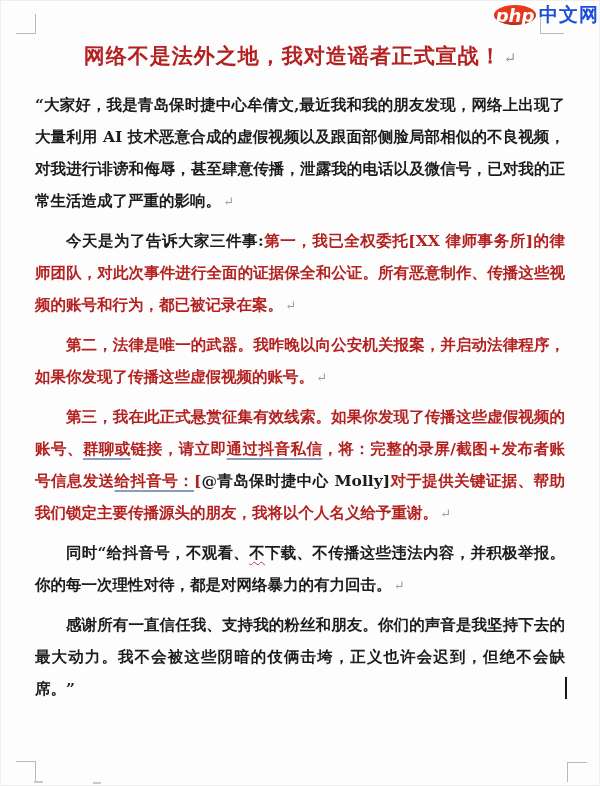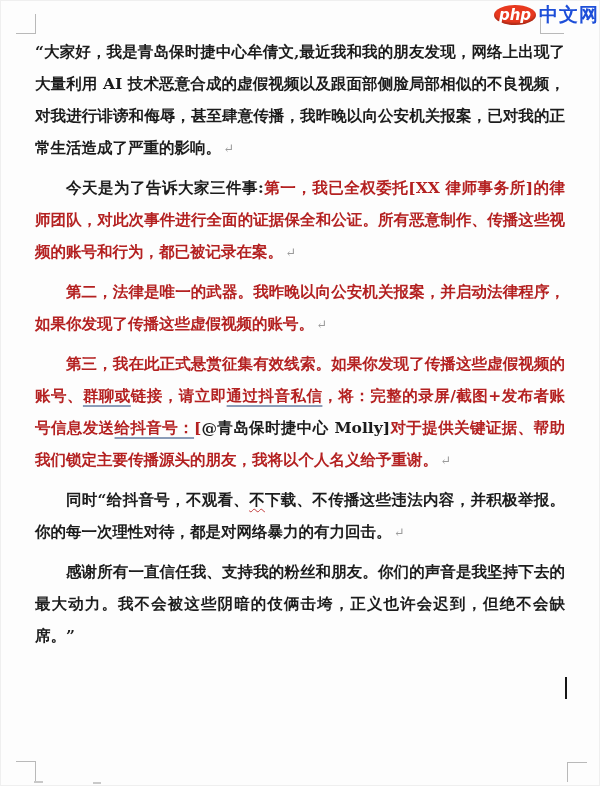--- a/index.html
+++ b/index.html
@@ -5,21 +5,21 @@
   html,body{margin:0;padding:0;background:#ffffff;}
   .page{
     position:relative;width:600px;height:786px;background:#fdfdfd;overflow:hidden;
     font-family:"DejaVu Serif","Liberation Serif",serif;
     box-shadow:inset 0 0 0 1px #efefef;
   }
   
   .watermark{position:absolute;top:2px;right:1px;display:flex;align-items:center;gap:3px;z-index:5;}
   .logo-badge{
     background:var(--logo-red,#e8391f);color:#fff;font-style:italic;font-weight:bold;
-    font-family:"DejaVu Sans","Liberation Sans",sans-serif;font-size:15px;
+    font-family:"DejaVu Sans","Liberation Sans",sans-serif;font-size:18px;
     width:42px;height:20px;border-radius:50% / 50%;
     display:flex;align-items:center;justify-content:center;
     box-shadow:inset 0 -2px 2px rgba(0,0,0,.25);
   }
   .logo-site{
     font-family:"DejaVu Sans","Liberation Sans",sans-serif;font-weight:700;font-size:19px;
     color:#1d4ed8;letter-spacing:1px;text-shadow:0.5px 0.5px 0 #ffffff;
   }
   
   .mark{position:absolute;}
@@ -71,22 +71,23 @@
   </div>
 
   <div class="mark mark-tl"></div>
   <div class="mark mark-tr"></div>
   <div class="mark mark-bl"></div>
   <div class="mark mark-br"></div>
   <div class="edge-artifact edge-a1"></div>
   <div class="edge-artifact edge-a2"></div>
 
   <div class="content">
+    <h1 class="doc-title"><span>网络不是法外之地，我对造谣者正式宣战！</span><span class="pilcrow">↵</span></h1>
     <div id="doc-body">
-        <p class="para no-indent"><span class="seg-black">“大家好，我是青岛保时捷中心牟倩文,最近我和我的朋友发现，网络上出现了大量利用 AI 技术恶意合成的虚假视频以及跟面部侧脸局部相似的不良视频，对我进行诽谤和侮辱，甚至肆意传播，我昨晚以向公安机关报案，已对我的正常生活造成了严重的影响。</span><span class="pilcrow">↵</span></p>
+        <p class="para no-indent"><span class="seg-black">“大家好，我是青岛保时捷中心牟倩文,最近我和我的朋友发现，网络上出现了大量利用 AI 技术恶意合成的虚假视频以及跟面部侧脸局部相似的不良视频，对我进行诽谤和侮辱，甚至肆意传播，泄露我的电话以及微信号，已对我的正常生活造成了严重的影响。</span><span class="pilcrow">↵</span></p>
         <p class="para"><span class="seg-black">今天是为了告诉大家三件事:</span><span class="seg-red">第一，我已全权委托[XX 律师事务所]的律师团队，对此次事件进行全面的证据保全和公证。所有恶意制作、传播这些视频的账号和行为，都已被记录在案。</span><span class="pilcrow">↵</span></p>
         <p class="para"><span class="seg-red">第二，法律是唯一的武器。我昨晚以向公安机关报案，并启动法律程序，如果你发现了传播这些虚假视频的账号。</span><span class="pilcrow">↵</span></p>
         <p class="para"><span class="seg-red">第三，我在此正式悬赏征集有效线索。如果你发现了传播这些虚假视频的账号、</span><span class="seg-red-underline">群聊或</span><span class="seg-red">链接，请立即</span><span class="seg-red-underline">通过抖音私信</span><span class="seg-red">，将：完整的录屏/截图+发布者账号信息发送</span><span class="seg-red-underline">给抖音号：</span><span class="seg-red">[</span><span class="seg-black">@青岛保时捷中心  Molly]</span><span class="seg-red">对于提供关键证据、帮助我们锁定主要传播源头的朋友，我将以个人名义给予重谢。</span><span class="pilcrow">↵</span></p>
         <p class="para"><span class="seg-black">同时“给抖音号，不观看、</span><span class="seg-black-squiggle">不</span><span class="seg-black">下载、不传播这些违法内容，并积极举报。你的每一次理性对待，都是对网络暴力的有力回击。</span><span class="pilcrow">↵</span></p>
         <p class="para"><span class="seg-black">感谢所有一直信任我、支持我的粉丝和朋友。你们的声音是我坚持下去的最大动力。我不会被这些阴暗的伎俩击垮，正义也许会迟到，但绝不会缺席。”</span></p>
       </div>
   </div>
 
   <div class="caret"></div>
 </div>

